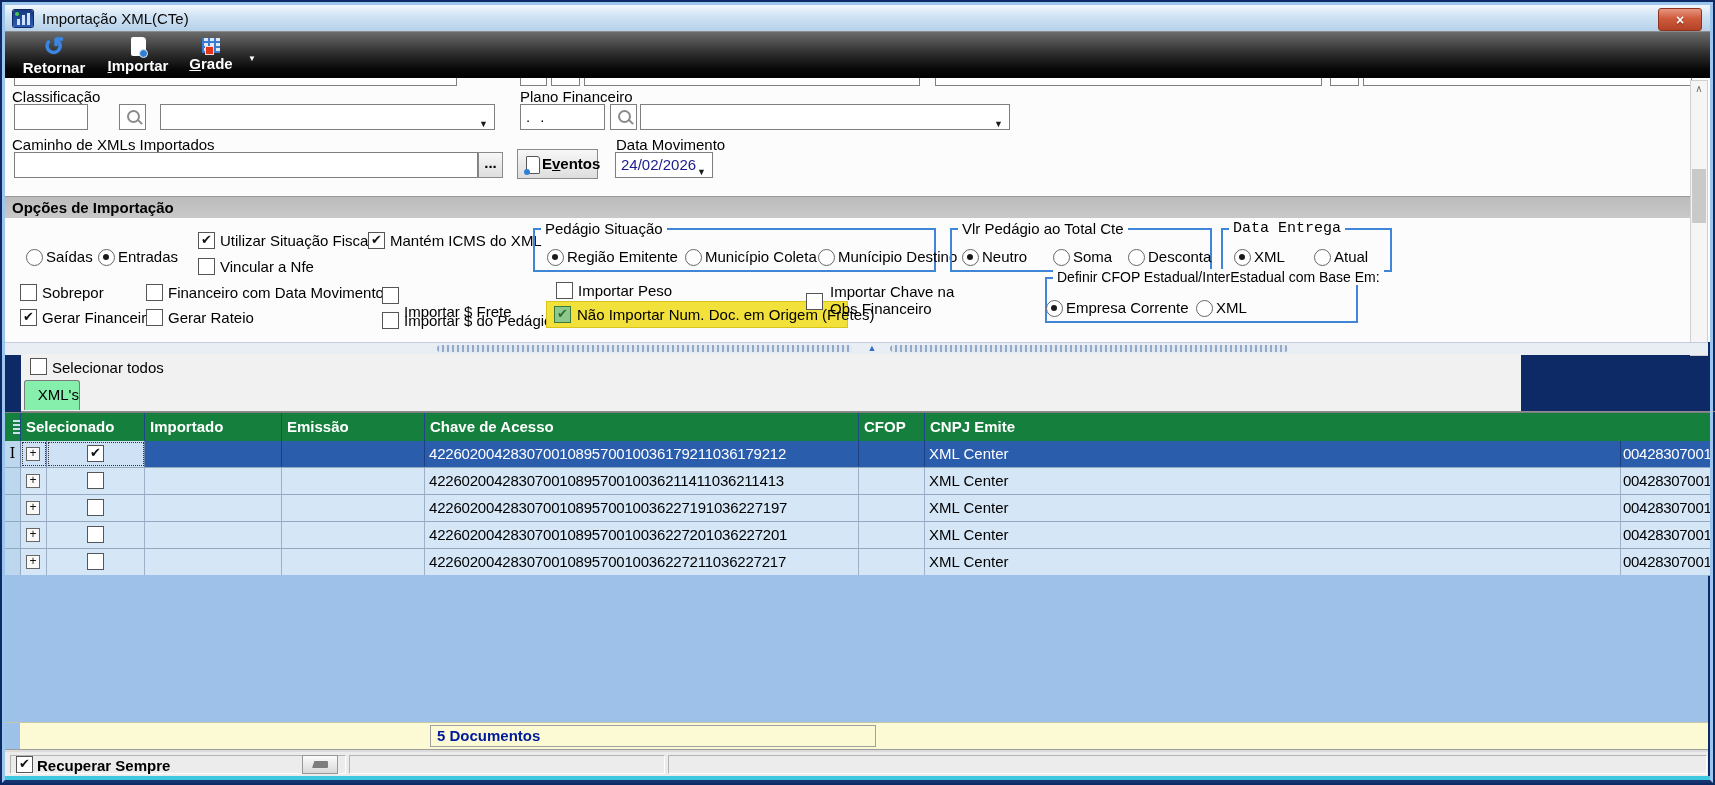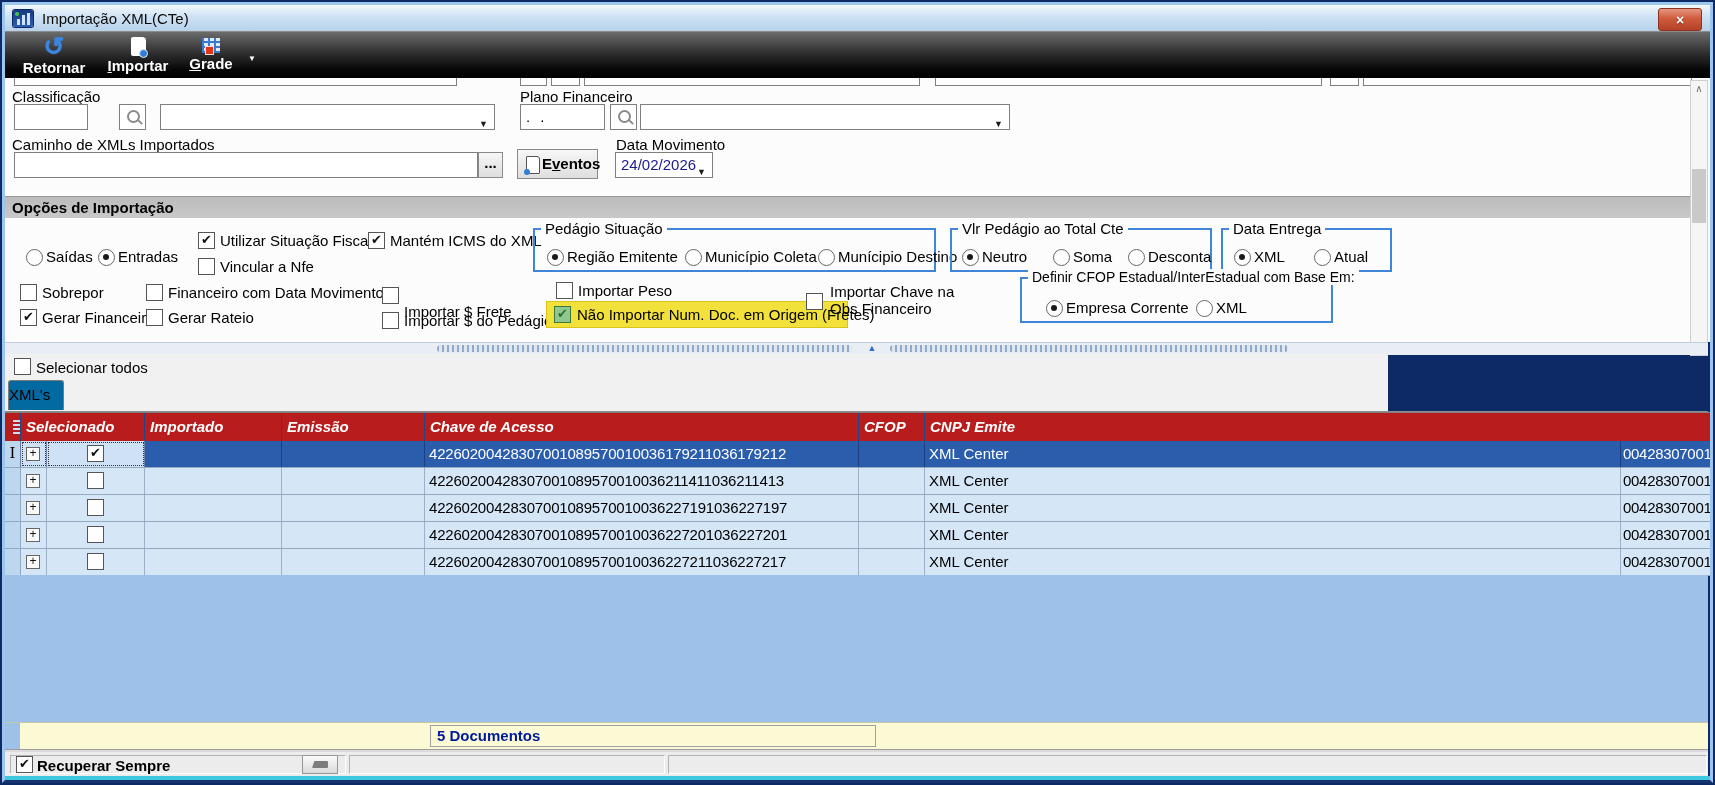--- a/index.html
+++ b/index.html
@@ -79,29 +79,29 @@
   .vsb .arr{position:absolute;left:0;width:16px;text-align:center;color:#707070;font-size:10px;cursor:pointer;}
   .vsb .thumb{position:absolute;left:1px;top:88px;width:14px;height:54px;background:#c9c9c9;cursor:pointer;}
 
   
   .splitter{position:absolute;left:5px;top:342px;width:1703px;height:12px;background:#e9eef5;border-top:1px solid #c3ccd8;}
   .dotstrip{position:absolute;top:2px;height:7px;border-radius:4px;background:#dfe7f1;
     background-image:repeating-linear-gradient(90deg,#94a9c7 0 2px,transparent 2px 5px);}
   .collapsebtn{position:absolute;left:853px;top:1px;width:28px;height:10px;text-align:center;line-height:9px;
     font-size:9px;color:#2e6bc4;cursor:pointer;}
 
-  .midzone{position:absolute;left:5px;top:354px;width:1383px;height:58px;background:#f1f1f1;}
-  .tab{position:absolute;left:3px;top:26px;width:54px;height:29px;background:#0369a1;border:1px solid #7a7a7a;
-    border-bottom:none;border-radius:3px 3px 0 0;text-align:left;line-height:28px;font-size:15px;cursor:pointer;}
+  .midzone{position:absolute;left:21px;top:354px;width:1500px;height:58px;background:#f1f1f1;}
+  .tab{position:absolute;left:3px;top:26px;width:54px;height:29px;background:#86efac;border:1px solid #7a7a7a;
+    border-bottom:none;border-radius:3px 3px 0 0;text-align:right;line-height:28px;font-size:15px;cursor:pointer;}
   .tabline{position:absolute;left:0;bottom:0px;width:1703px;height:1px;background:#8c8c8c;}
 
   
   .table{position:absolute;left:5px;top:412px;width:1705px;border-top:1px solid #808080;}
   .hrow{display:grid;grid-template-columns:16px 124px 137px 143px 434px 66px 696px 89px;height:28px;
-    background:#b91c1c;color:#fff;font-weight:bold;font-style:italic;}
+    background:#15803d;color:#fff;font-weight:bold;}
   .hrow .hc{border-right:1px solid #1c4788;line-height:27px;padding-left:5px;white-space:nowrap;overflow:hidden;box-sizing:border-box;}
   .grip{width:9px;height:15px;margin:6px 0 0 3px;
     background:repeating-linear-gradient(0deg,#cfe0f2 0 2px,transparent 2px 4px);}
   .trow{display:grid;grid-template-columns:16px 26px 98px 137px 143px 434px 66px 696px 89px;height:27px;
     background:#d5e6f7;border-bottom:1px solid #93a9c0;box-sizing:border-box;cursor:default;}
   .trow .c{border-right:1px solid rgba(90,110,140,.45);box-sizing:border-box;line-height:25px;font-size:15px;
     white-space:nowrap;overflow:hidden;}
   .trow.selrow{background:#2b5dad;color:#fff;}
   .trow.selrow .c{border-right-color:rgba(12,34,84,.5);}
   .selcell{background:#bdd7ef;text-align:center;font-family:"DejaVu Serif",serif;font-size:13px;color:#000;line-height:26px;}
@@ -234,21 +234,21 @@
     <div class="grp" style="left:945px;top:150px;width:262px;height:44px;">
       <span class="grp-title">Vlr Pedágio ao Total Cte</span>
     </div>
     <span class="radio on" style="left:957px;top:171px;"></span>
     <span class="lbl" style="left:977px;top:170px;">Neutro</span>
     <span class="radio" style="left:1048px;top:171px;"></span>
     <span class="lbl" style="left:1068px;top:170px;">Soma</span>
     <span class="radio" style="left:1123px;top:171px;"></span>
     <span class="lbl" style="left:1143px;top:170px;">Desconta</span>
 
-    <div class="grp" style="left:1216px;top:150px;width:171px;height:44px;">
+    <div class="grp" style="left:1216px;top:150px;width:171px;height:44px;font-family:Liberation Mono, monospace;">
       <span class="grp-title">Data Entrega</span>
     </div>
     <span class="radio on" style="left:1229px;top:171px;"></span>
     <span class="lbl" style="left:1249px;top:170px;">XML</span>
     <span class="radio" style="left:1309px;top:171px;"></span>
     <span class="lbl" style="left:1329px;top:170px;">Atual</span>
 
     <span class="cb" style="left:15px;top:206px;"></span>
     <span class="lbl" style="left:37px;top:206px;">Sobrepor</span>
     <span class="cb" style="left:141px;top:206px;"></span>
@@ -266,21 +266,21 @@
     <span class="lbl" style="left:399px;top:234px;">Importar $ do Pedágio</span>
 
     <div class="hl" style="left:541px;top:223px;width:302px;height:27px;"></div>
     <span class="cb green" style="left:549px;top:228px;"><i>✔</i></span>
     <span class="lbl" style="left:572px;top:228px;">Não Importar Num. Doc. em Origem (Fretes)</span>
 
     <span class="cb" style="left:801px;top:215px;"></span>
     <span class="lbl" style="left:825px;top:205px;">Importar Chave na</span>
     <span class="lbl" style="left:825px;top:222px;">Obs Financeiro</span>
 
-    <div class="grp" style="left:1015px;top:199px;width:313px;height:46px;">
+    <div class="grp" style="left:1040px;top:199px;width:313px;height:46px;">
       <span class="grp-title small">Definir CFOP Estadual/InterEstadual com Base Em:</span>
     </div>
     <span class="radio on" style="left:1041px;top:222px;"></span>
     <span class="lbl" style="left:1061px;top:221px;">Empresa Corrente</span>
     <span class="radio" style="left:1191px;top:222px;"></span>
     <span class="lbl" style="left:1211px;top:221px;">XML</span>
   </div>
 
   <div class="vsb">
     <span class="arr" style="top:2px;">∧</span>

